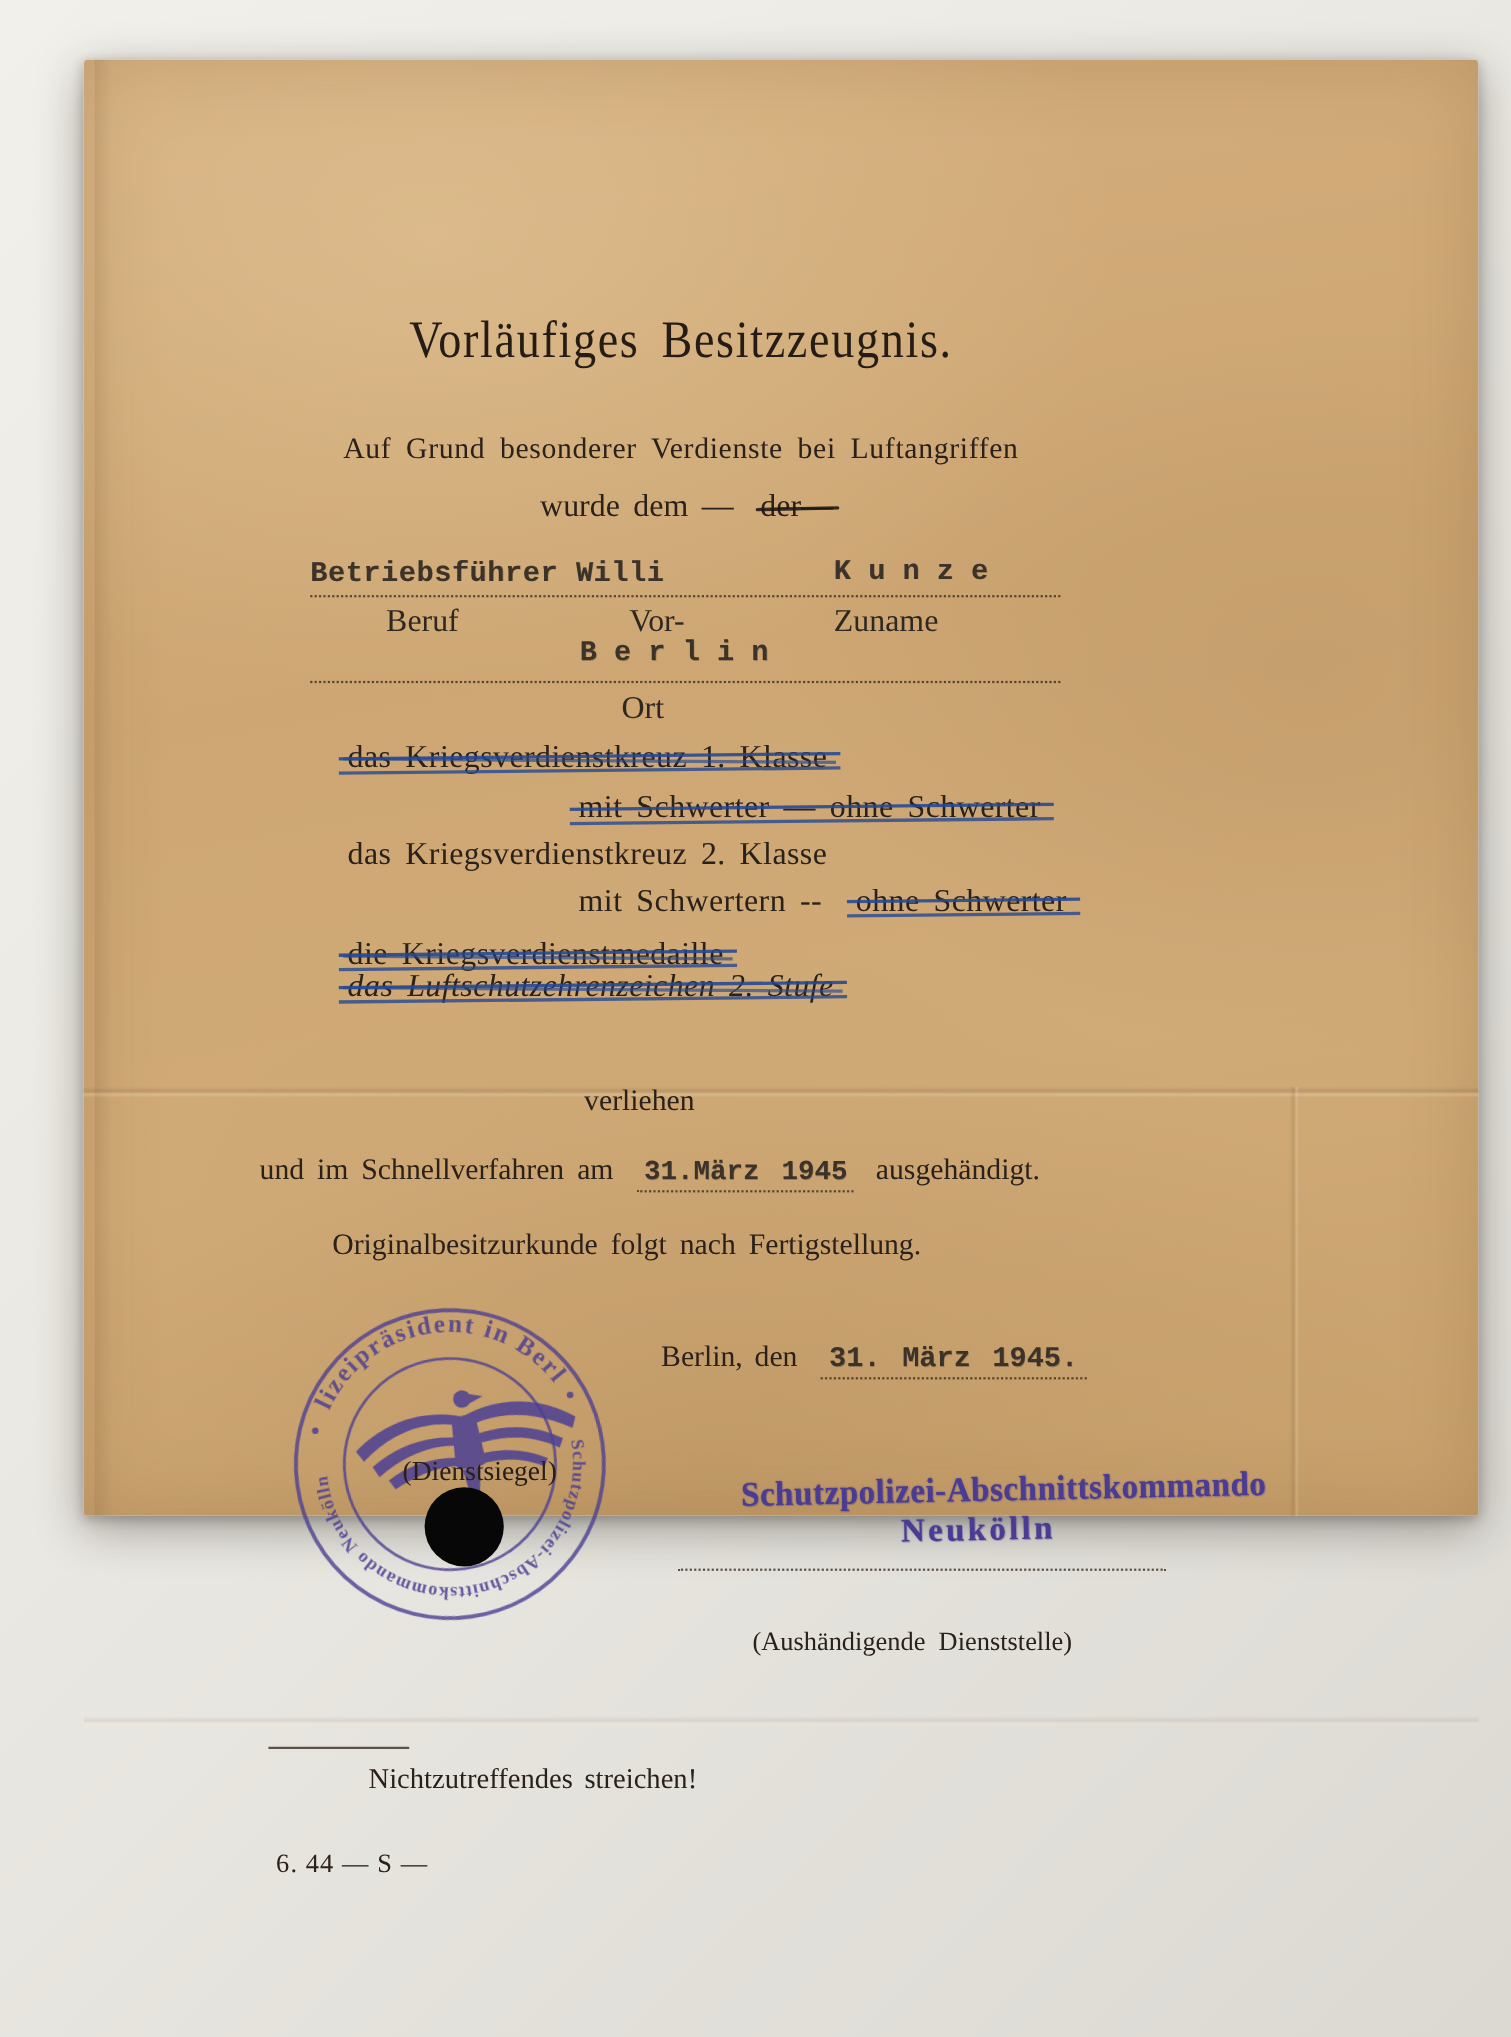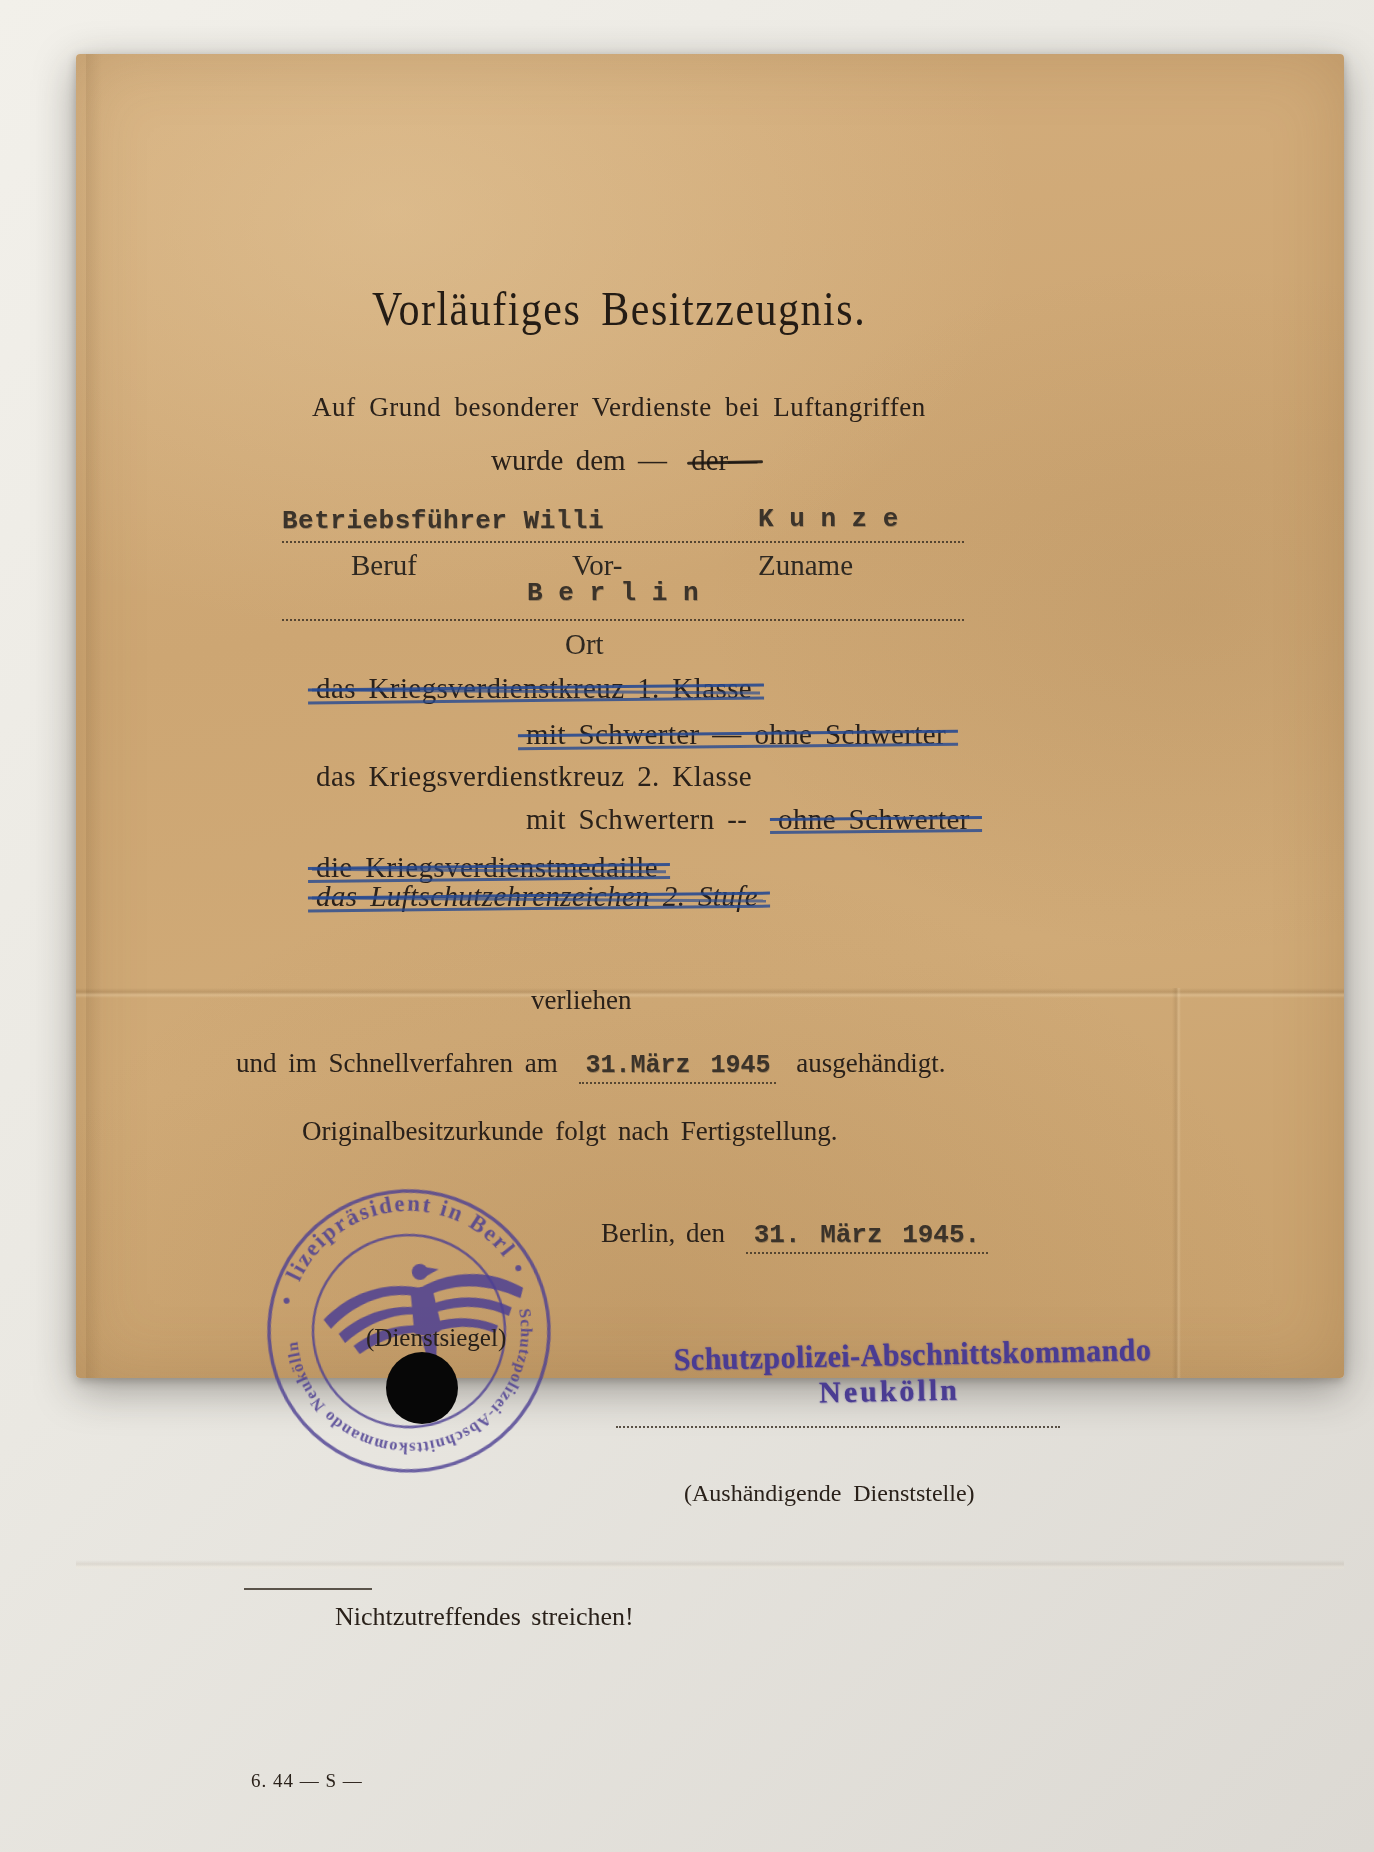--- a/index.html
+++ b/index.html
@@ -85,21 +85,21 @@
 
   .unit-stamp{left:598px;top:1284px;width:430px;text-align:center;transform:rotate(-1.2deg);
     color:#4a3c92;z-index:3;font-weight:bold;
     text-shadow:0 0 1.5px rgba(74,60,146,0.75), 1px 1px 0 rgba(74,60,146,0.25);}
   .unit-stamp .l1{font-size:30px;letter-spacing:0.5px;transform:scaleY(1.05);}
   .unit-stamp .l2{font-size:30px;letter-spacing:3px;margin-top:2px;}
   .issuing{left:608px;top:1390px;font-size:24px;word-spacing:6px;margin-top:36px;}
 
   .short-rule{position:absolute;left:168px;top:1534px;width:128px;border-top:2px solid rgba(55,46,36,0.8);}
   .strike-note{left:226px;top:1548px;font-size:26px;word-spacing:4px;margin-left:33px;}
-  .form-code{left:175px;top:1716px;font-size:19px;letter-spacing:1px;}
+  .form-code{left:175px;top:1628px;font-size:24px;letter-spacing:1px;}
 </style>
 </head>
 <body>
 
 <div class="paper">
 
   <div class="edge-band"></div>
   <div class="crease-h" style="top:934px;"></div>
   <div class="crease-h" style="top:1506px;opacity:.6;"></div>
   <div class="crease-v" style="left:1096px;top:934px;bottom:0;"></div>

